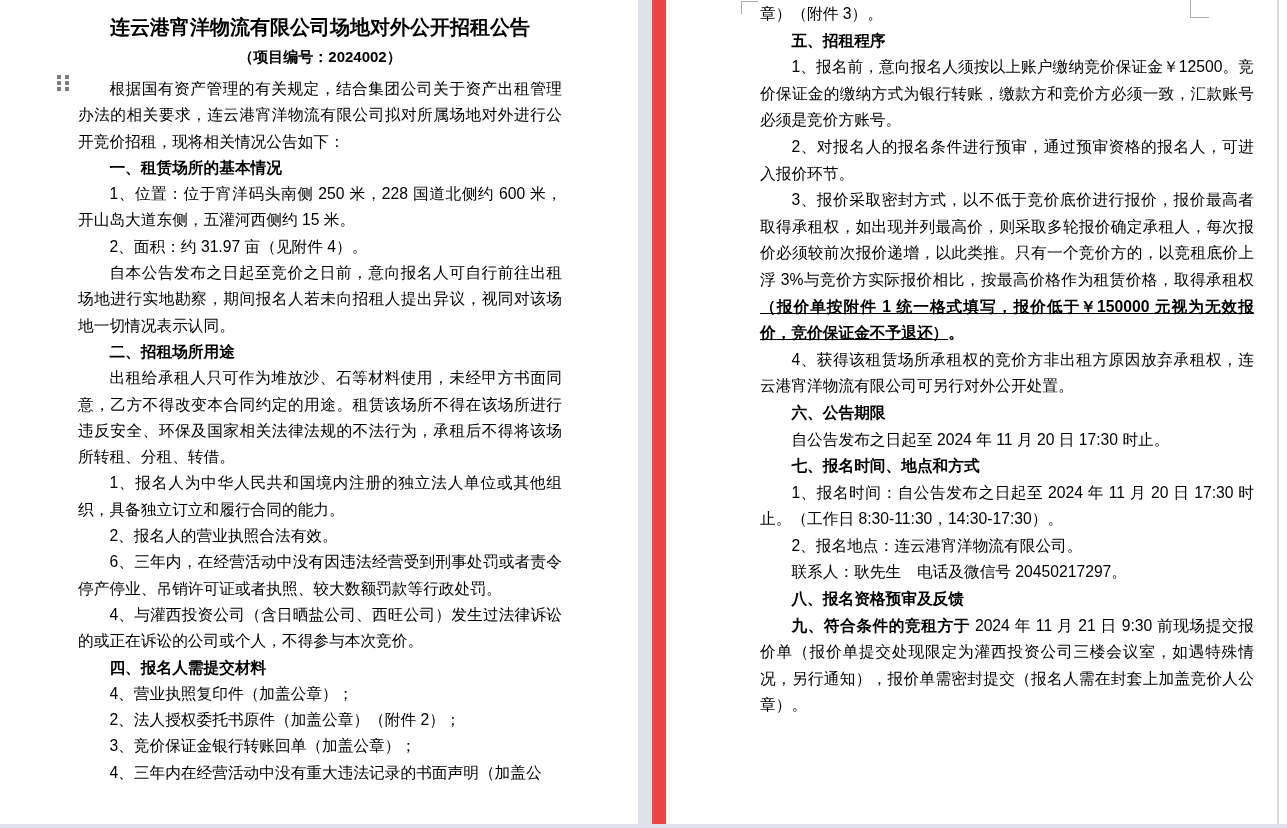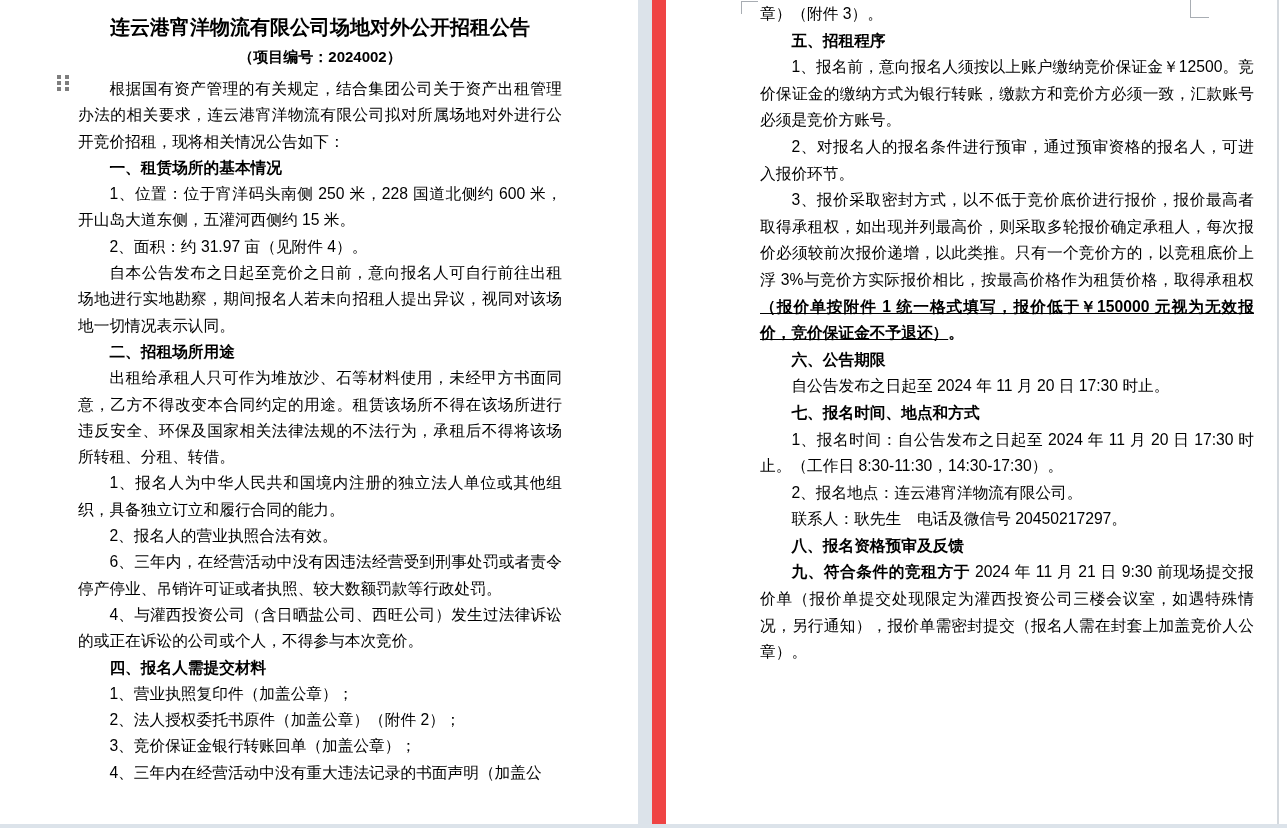--- a/index.html
+++ b/index.html
@@ -70,36 +70,37 @@
           <p class="para"><span>1、位置：位于宵洋码头南侧 250 米，228 国道北侧约 600 米，开山岛大道东侧，五灌河西侧约 15 米。</span></p>
           <p class="para"><span>2、面积：约 31.97 亩（见附件 4）。</span></p>
           <p class="para"><span>自本公告发布之日起至竞价之日前，意向报名人可自行前往出租场地进行实地勘察，期间报名人若未向招租人提出异议，视同对该场地一切情况表示认同。</span></p>
           <p class="heading"><span>二、招租场所用途</span></p>
           <p class="para"><span>出租给承租人只可作为堆放沙、石等材料使用，未经甲方书面同意，乙方不得改变本合同约定的用途。租赁该场所不得在该场所进行违反安全、环保及国家相关法律法规的不法行为，承租后不得将该场所转租、分租、转借。</span></p>
           <p class="para"><span>1、报名人为中华人民共和国境内注册的独立法人单位或其他组织，具备独立订立和履行合同的能力。</span></p>
           <p class="para"><span>2、报名人的营业执照合法有效。</span></p>
           <p class="para"><span>6、三年内，在经营活动中没有因违法经营受到刑事处罚或者责令停产停业、吊销许可证或者执照、较大数额罚款等行政处罚。</span></p>
           <p class="para"><span>4、与灌西投资公司（含日晒盐公司、西旺公司）发生过法律诉讼的或正在诉讼的公司或个人，不得参与本次竞价。</span></p>
           <p class="heading"><span>四、报名人需提交材料</span></p>
-          <p class="para"><span>1、营业执照复印件（加盖公章）；</span></p>
+          <p class="para"><span>4、营业执照复印件（加盖公章）；</span></p>
           <p class="para"><span>2、法人授权委托书原件（加盖公章）（附件 2）；</span></p>
           <p class="para"><span>3、竞价保证金银行转账回单（加盖公章）；</span></p>
           <p class="para"><span>4、三年内在经营活动中没有重大违法记录的书面声明（加盖公</span></p>
         </div>
     </div>
   </div>
 
   <div class="page page-2">
     <div class="content content-2">
       <div class="doc-body" id="body-2">
           <p class="cont"><span>章）（附件 3）。</span></p>
           <p class="heading"><span>五、招租程序</span></p>
           <p class="para"><span>1、报名前，意向报名人须按以上账户缴纳竞价保证金￥12500。竞价保证金的缴纳方式为银行转账，缴款方和竞价方必须一致，汇款账号必须是竞价方账号。</span></p>
           <p class="para"><span>2、对报名人的报名条件进行预审，通过预审资格的报名人，可进入报价环节。</span></p>
           <p class="para"><span>3、报价采取密封方式，以不低于竞价底价进行报价，报价最高者取得承租权，如出现并列最高价，则采取多轮报价确定承租人，每次报价必须较前次报价递增，以此类推。只有一个竞价方的，以竞租底价上浮 3%与竞价方实际报价相比，按最高价格作为租赁价格，取得承租权</span><span class="run-b run-u">（报价单按附件 1 统一格式填写，报价低于￥150000 元视为无效报价，竞价保证金不予退还）</span><span class="run-b">。</span></p>
+          <p class="para"><span>4、获得该租赁场所承租权的竞价方非出租方原因放弃承租权，连云港宵洋物流有限公司可另行对外公开处置。</span></p>
           <p class="heading"><span>六、公告期限</span></p>
           <p class="para"><span>自公告发布之日起至 2024 年 11 月 20 日 17:30 时止。</span></p>
           <p class="heading"><span>七、报名时间、地点和方式</span></p>
           <p class="para"><span>1、报名时间：自公告发布之日起至 2024 年 11 月 20 日 17:30 时止。（工作日 8:30-11:30，14:30-17:30）。</span></p>
           <p class="para"><span>2、报名地点：连云港宵洋物流有限公司。</span></p>
           <p class="para"><span>联系人：耿先生　电话及微信号 20450217297。</span></p>
           <p class="heading"><span>八、报名资格预审及反馈</span></p>
           <p class="para"><span class="run-b">九、符合条件的竞租方于</span><span> 2024 年 11 月 21 日 9:30 前现场提交报价单（报价单提交处现限定为灌西投资公司三楼会议室，如遇特殊情况，另行通知），报价单需密封提交（报名人需在封套上加盖竞价人公章）。</span></p>
         </div>
     </div>

